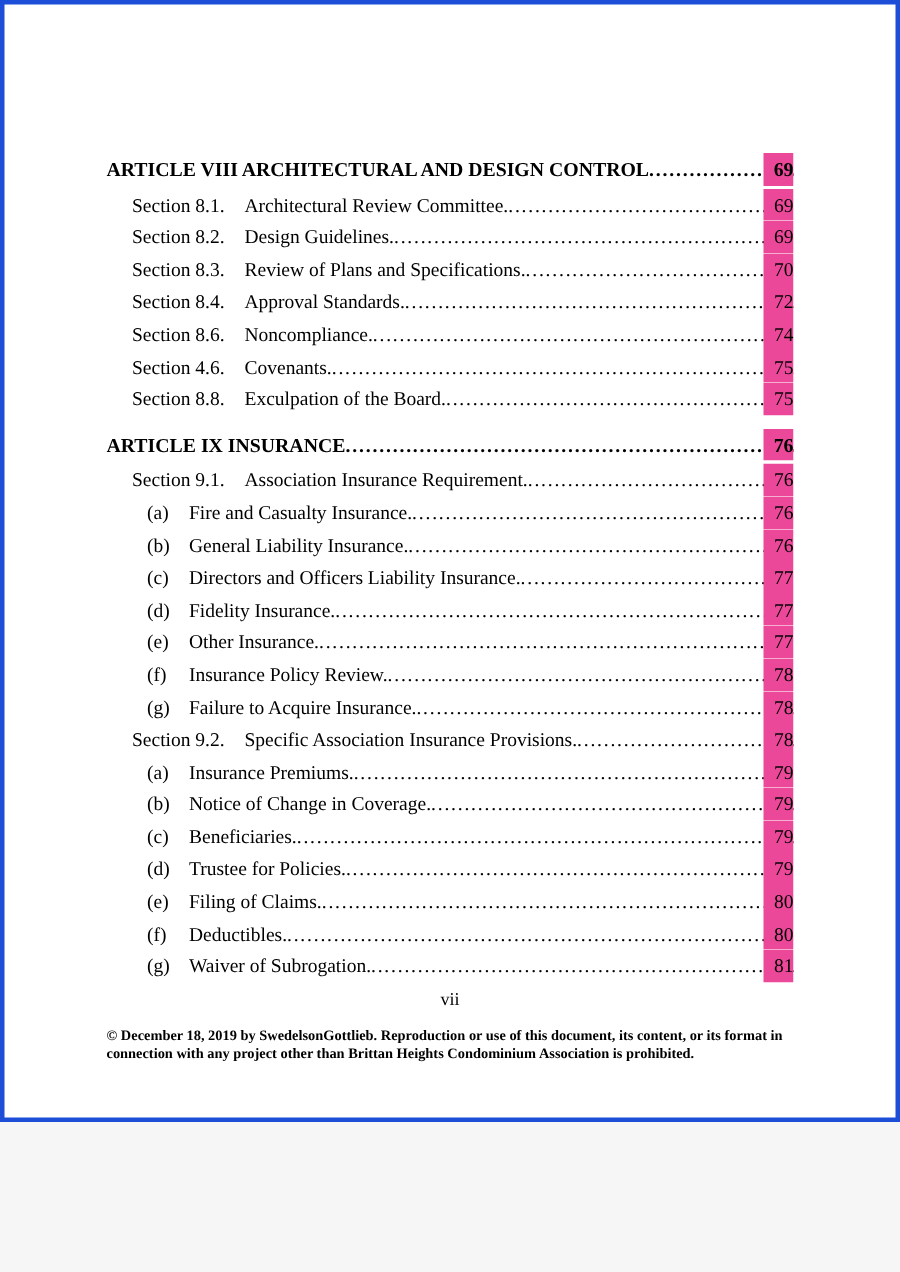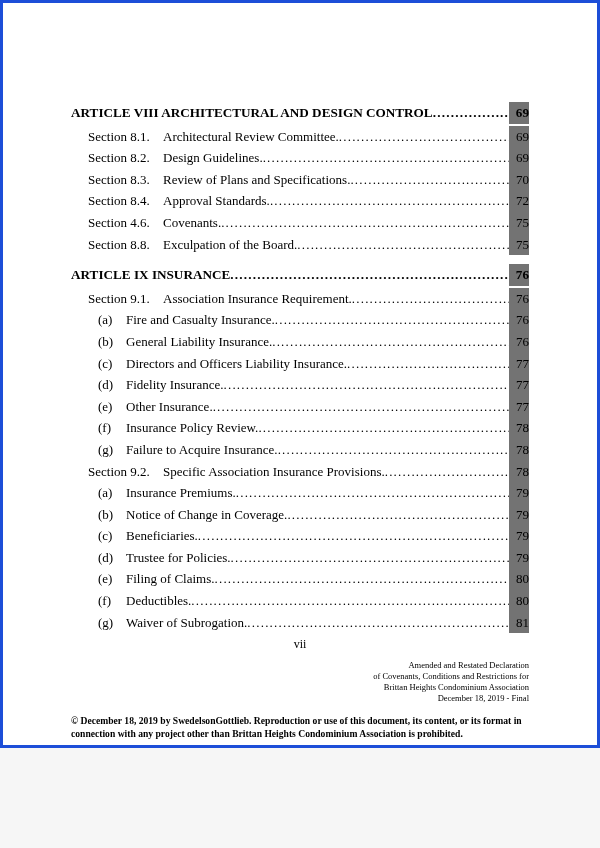--- a/index.html
+++ b/index.html
@@ -41,21 +41,21 @@
   .section .num { width: 75px; }
   .letter  .num { width: 28px; }
   .dots::after {
     content: "..............................................................................................................................................................";
     letter-spacing: 1.2px;
   }
   .pg {
     position: absolute;
     right: 0;
     top: 0;
-    background: #737373;
+    background: #ec4899;
     padding-left: 7px;
   }
   
   .page-num {
     text-align: center;
     font-size: 12px;
     margin-top: 4px;
   }
   .doc-info {
     text-align: right;
@@ -75,20 +75,21 @@
 <body>
 
 <div class="page">
 
   <div class="toc">
       <div class="toc-row article"><span class="label">ARTICLE VIII ARCHITECTURAL AND DESIGN CONTROL</span><span class="dots"></span><span class="pg">69</span></div>
       <div class="toc-row section"><span class="num">Section 8.1.</span><span class="label">Architectural Review Committee.</span><span class="dots"></span><span class="pg">69</span></div>
       <div class="toc-row section"><span class="num">Section 8.2.</span><span class="label">Design Guidelines.</span><span class="dots"></span><span class="pg">69</span></div>
       <div class="toc-row section"><span class="num">Section 8.3.</span><span class="label">Review of Plans and Specifications.</span><span class="dots"></span><span class="pg">70</span></div>
       <div class="toc-row section"><span class="num">Section 8.4.</span><span class="label">Approval Standards.</span><span class="dots"></span><span class="pg">72</span></div>
+      <div class="toc-row section"><span class="num">Section 8.6.</span><span class="label">Noncompliance.</span><span class="dots"></span><span class="pg">74</span></div>
       <div class="toc-row section"><span class="num">Section 4.6.</span><span class="label">Covenants.</span><span class="dots"></span><span class="pg">75</span></div>
       <div class="toc-row section"><span class="num">Section 8.8.</span><span class="label">Exculpation of the Board.</span><span class="dots"></span><span class="pg">75</span></div>
       <div class="toc-row article"><span class="label">ARTICLE IX INSURANCE</span><span class="dots"></span><span class="pg">76</span></div>
       <div class="toc-row section"><span class="num">Section 9.1.</span><span class="label">Association Insurance Requirement.</span><span class="dots"></span><span class="pg">76</span></div>
       <div class="toc-row letter"><span class="num">(a)</span><span class="label">Fire and Casualty Insurance.</span><span class="dots"></span><span class="pg">76</span></div>
       <div class="toc-row letter"><span class="num">(b)</span><span class="label">General Liability Insurance.</span><span class="dots"></span><span class="pg">76</span></div>
       <div class="toc-row letter"><span class="num">(c)</span><span class="label">Directors and Officers Liability Insurance.</span><span class="dots"></span><span class="pg">77</span></div>
       <div class="toc-row letter"><span class="num">(d)</span><span class="label">Fidelity Insurance.</span><span class="dots"></span><span class="pg">77</span></div>
       <div class="toc-row letter"><span class="num">(e)</span><span class="label">Other Insurance.</span><span class="dots"></span><span class="pg">77</span></div>
       <div class="toc-row letter"><span class="num">(f)</span><span class="label">Insurance Policy Review.</span><span class="dots"></span><span class="pg">78</span></div>
@@ -98,22 +99,16 @@
       <div class="toc-row letter"><span class="num">(b)</span><span class="label">Notice of Change in Coverage.</span><span class="dots"></span><span class="pg">79</span></div>
       <div class="toc-row letter"><span class="num">(c)</span><span class="label">Beneficiaries.</span><span class="dots"></span><span class="pg">79</span></div>
       <div class="toc-row letter"><span class="num">(d)</span><span class="label">Trustee for Policies.</span><span class="dots"></span><span class="pg">79</span></div>
       <div class="toc-row letter"><span class="num">(e)</span><span class="label">Filing of Claims.</span><span class="dots"></span><span class="pg">80</span></div>
       <div class="toc-row letter"><span class="num">(f)</span><span class="label">Deductibles.</span><span class="dots"></span><span class="pg">80</span></div>
       <div class="toc-row letter"><span class="num">(g)</span><span class="label">Waiver of Subrogation.</span><span class="dots"></span><span class="pg">81</span></div>
     </div>
 
   <div class="page-num">vii</div>
 
-  <div class="doc-info">
-    <div>Amended and Restated Declaration</div>
-    <div>of Covenants, Conditions and Restrictions for</div>
-    <div>Brittan Heights Condominium Association</div>
-    <div>December 18, 2019 - Final</div>
-  </div>
 
   <div class="copyright">© December 18, 2019 by SwedelsonGottlieb. Reproduction or use of this document, its content, or its format in connection with any project other than Brittan Heights Condominium Association is prohibited.</div>
 
 </div>
 
 </body></html>

